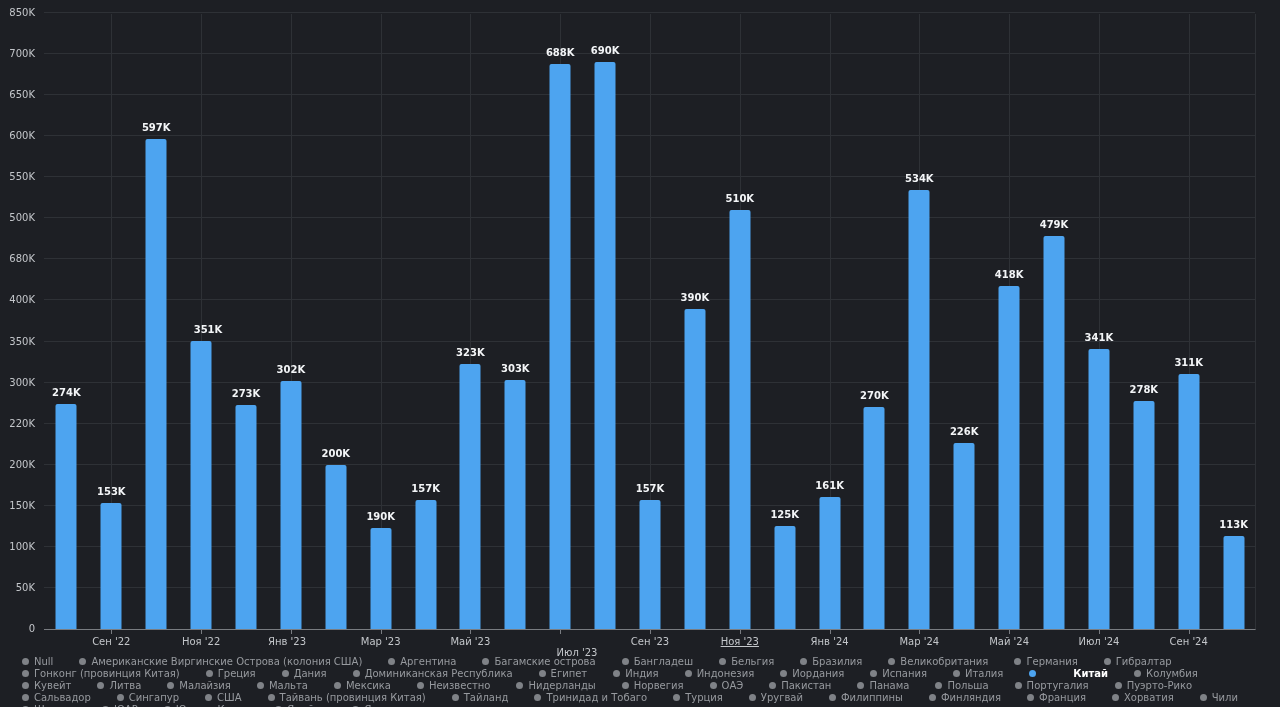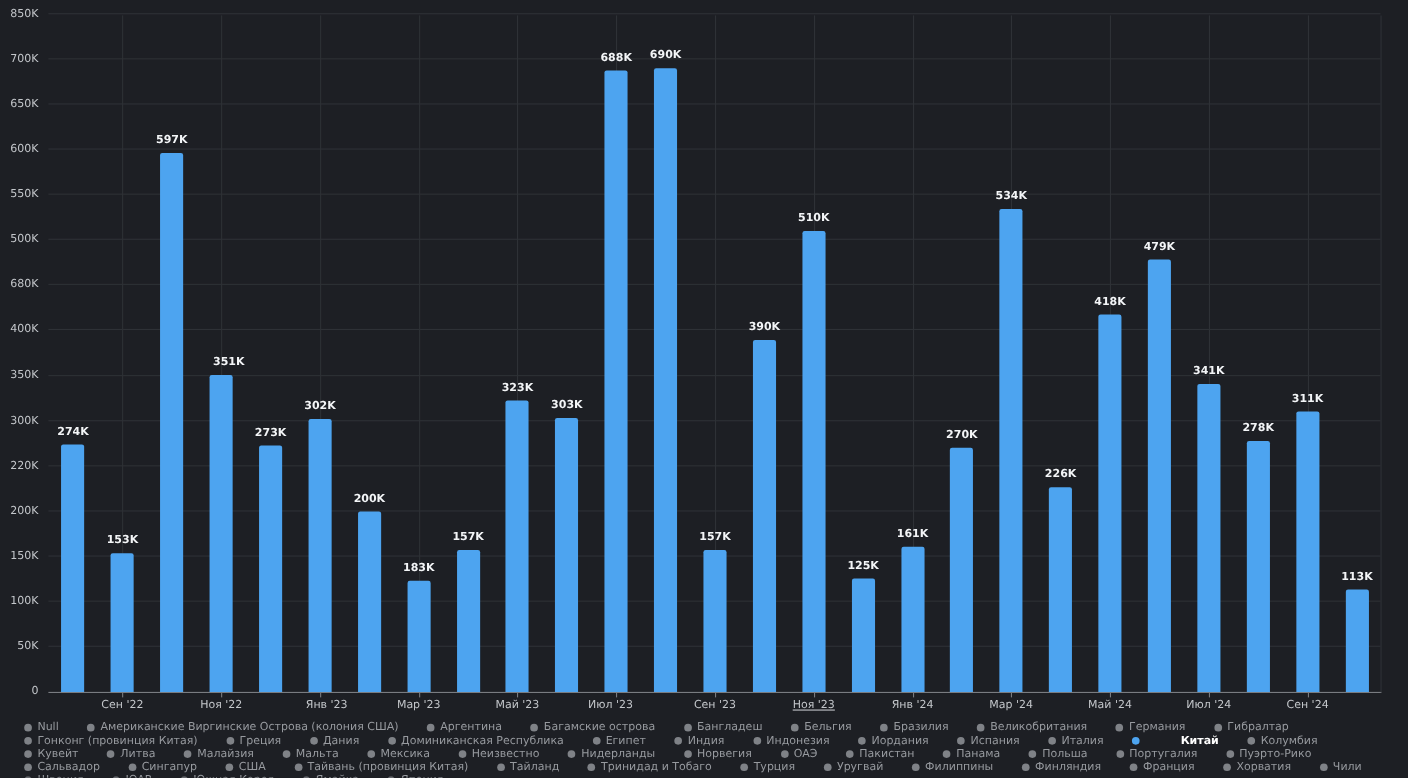--- a/index.html
+++ b/index.html
@@ -103,30 +103,30 @@
       <div class="hgrid" style="bottom: 616px;"></div>
       <div class="ylab" style="bottom: 611px;">850K</div>
       <div class="vgrid" style="left: 67.3px;"></div>
       <div class="xtick" style="left: 67.3px;"></div>
       <div class="xlab" style="left: 67.3px;">Сен '22</div>
       <div class="vgrid" style="left: 157.1px;"></div>
       <div class="xtick" style="left: 157.1px;"></div>
       <div class="xlab" style="left: 157.1px;">Ноя '22</div>
       <div class="vgrid" style="left: 246.9px;"></div>
       <div class="xtick" style="left: 246.9px;"></div>
-      <div class="xlab" style="left: 253px; text-align: right;">Янв '23</div>
+      <div class="xlab" style="left: 243px; text-align: right;">Янв '23</div>
       <div class="vgrid" style="left: 336.7px;"></div>
       <div class="xtick" style="left: 336.7px;"></div>
       <div class="xlab" style="left: 336.7px;">Мар '23</div>
       <div class="vgrid" style="left: 426.4px;"></div>
       <div class="xtick" style="left: 426.4px;"></div>
       <div class="xlab" style="left: 426.4px;">Май '23</div>
       <div class="vgrid" style="left: 516.2px;"></div>
       <div class="xtick" style="left: 516.2px;"></div>
-      <div class="xlab" style="left: 511px;">Июл '23</div>
+      <div class="xlab" style="left: 533px; margin-top: 11px;">Июл '23</div>
       <div class="vgrid" style="left: 606px;"></div>
       <div class="xtick" style="left: 606px;"></div>
       <div class="xlab" style="left: 606px;">Сен '23</div>
       <div class="vgrid" style="left: 695.8px;"></div>
       <div class="xtick" style="left: 695.8px;"></div>
       <div class="xlab" style="left: 695.8px; text-decoration: underline;">Ноя '23</div>
       <div class="vgrid" style="left: 785.6px;"></div>
       <div class="xtick" style="left: 785.6px;"></div>
       <div class="xlab" style="left: 785.6px;">Янв '24</div>
       <div class="vgrid" style="left: 875.3px;"></div>
@@ -149,21 +149,21 @@
       <div class="bar-label" style="left: 112.2px; bottom: 496px; text-align: center;">597K</div>
       <div class="bar" style="left: 157.1px; height: 288px; background: rgb(77, 164, 240);"></div>
       <div class="bar-label" style="left: 164px; bottom: 294px;">351K</div>
       <div class="bar" style="left: 202px; height: 224px; background: rgb(77, 164, 240);"></div>
       <div class="bar-label" style="left: 202px; bottom: 230px;">273K</div>
       <div class="bar" style="left: 246.9px; height: 248px; background: rgb(77, 164, 240);"></div>
       <div class="bar-label" style="left: 246.9px; bottom: 254px;">302K</div>
       <div class="bar" style="left: 291.8px; height: 164px; background: rgb(77, 164, 240);"></div>
       <div class="bar-label" style="left: 291.8px; bottom: 170px;">200K</div>
       <div class="bar" style="left: 336.7px; height: 101px; background: rgb(77, 164, 240);"></div>
-      <div class="bar-label" style="left: 336.7px; bottom: 107px;">183K</div>
+      <div class="bar-label" style="left: 336.7px; bottom: 107px;">190K</div>
       <div class="bar" style="left: 381.6px; height: 129px; background: rgb(77, 164, 240);"></div>
       <div class="bar-label" style="left: 381.6px; bottom: 135px;">157K</div>
       <div class="bar" style="left: 426.4px; height: 265px; background: rgb(77, 164, 240);"></div>
       <div class="bar-label" style="left: 426.4px; bottom: 271px;">323K</div>
       <div class="bar" style="left: 471.3px; height: 249px; background: rgb(77, 164, 240);"></div>
       <div class="bar-label" style="left: 471.3px; bottom: 255px;">303K</div>
       <div class="bar" style="left: 516.2px; height: 565px; background: rgb(77, 164, 240);"></div>
       <div class="bar-label" style="left: 516.2px; bottom: 571px;">688K</div>
       <div class="bar" style="left: 561.1px; height: 567px; background: rgb(77, 164, 240);"></div>
       <div class="bar-label" style="left: 561.1px; bottom: 573px;">690K</div>

